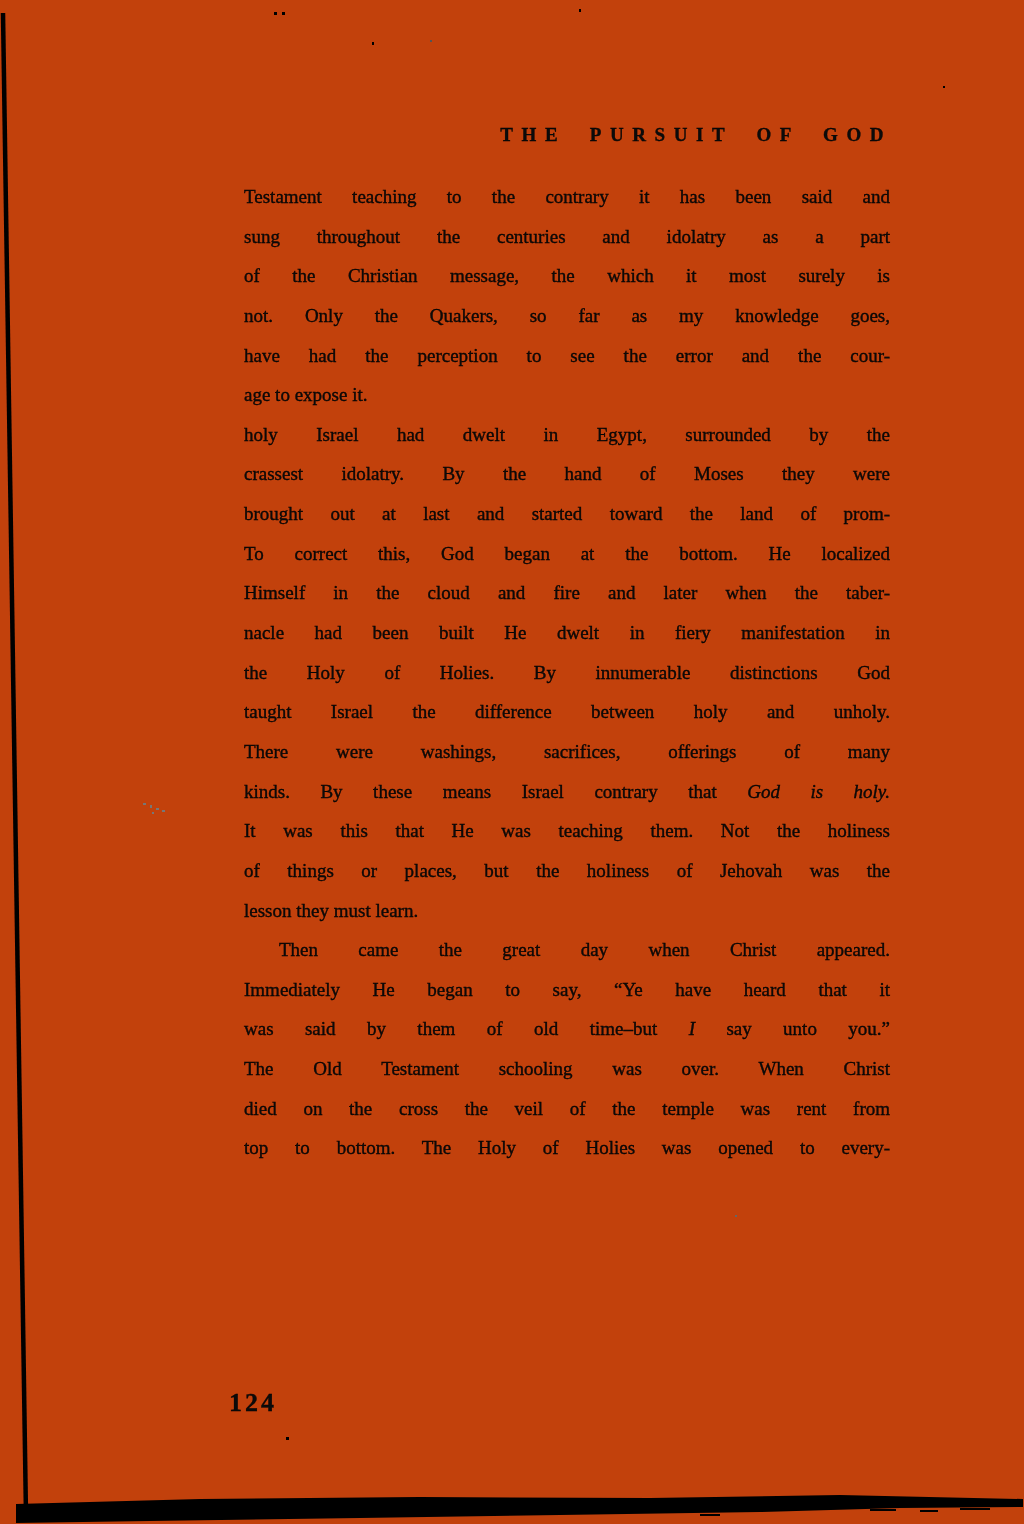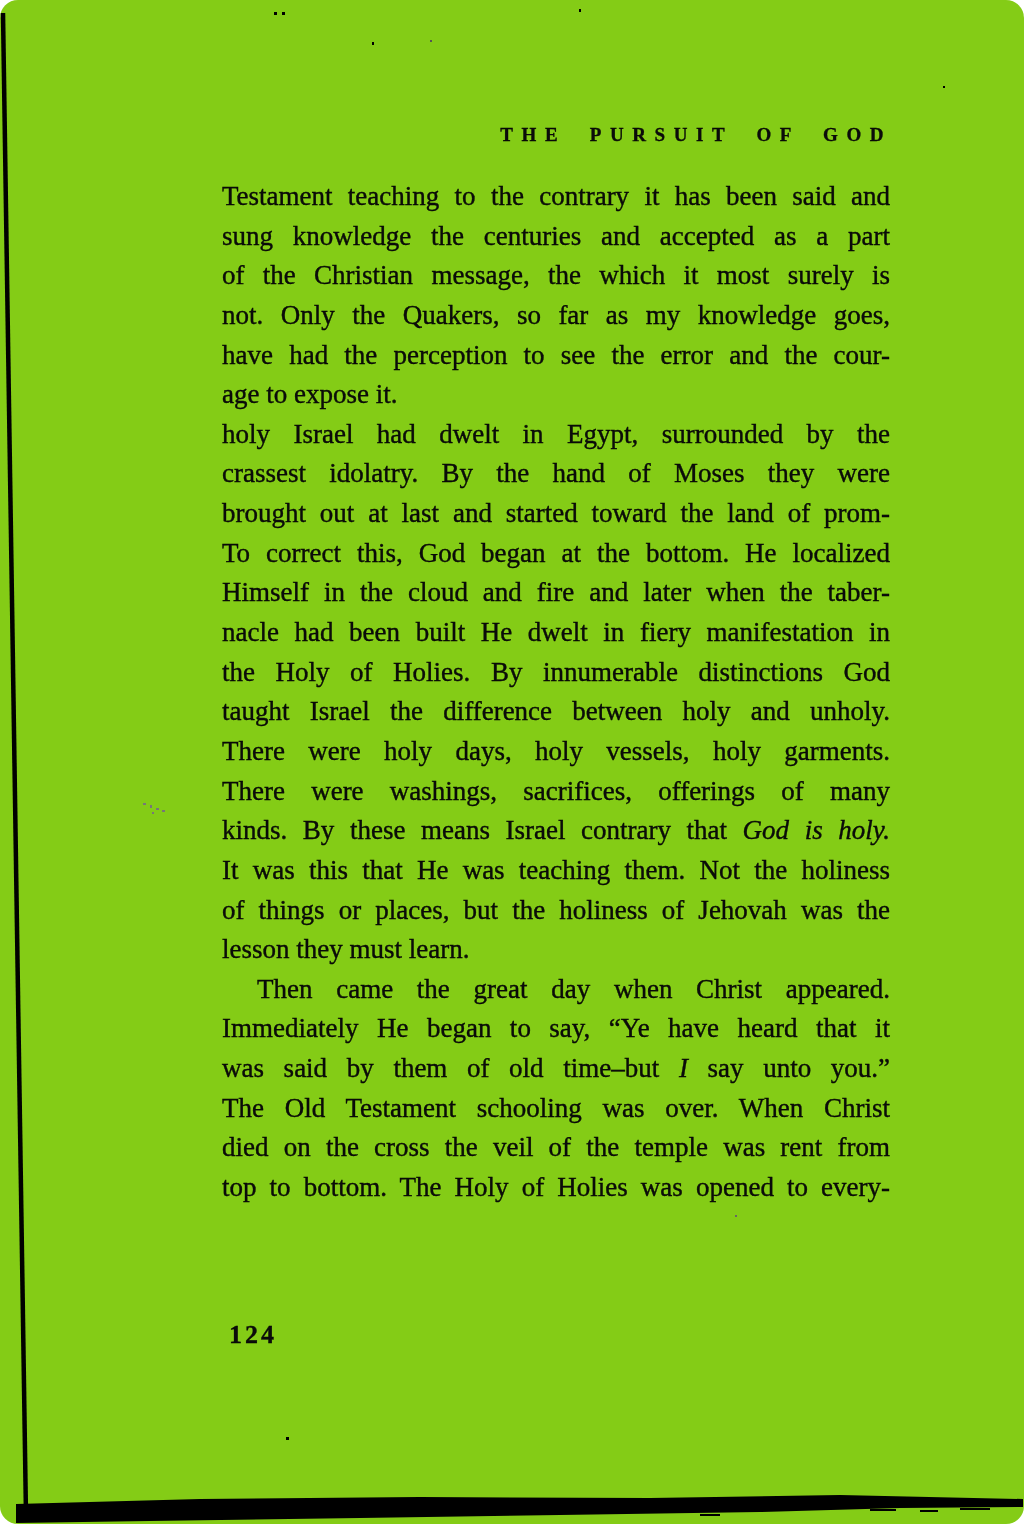--- a/index.html
+++ b/index.html
@@ -6,22 +6,21 @@
   body {
     width: 1024px; height: 1524px;
     background: #ffffff;
     font-family: "Liberation Serif", "DejaVu Serif", serif;
     color: #0b0b0b;
     position: relative;
     overflow: hidden;
   }
   .page {
     position: absolute; inset: 0;
-    background: #84cc16;
-    border-radius: 18px;
+    background: #c2410c;
   }
   
   .running-header {
     position: absolute;
     top: 124px;
     right: 132px;
     font-size: 19px;
     font-weight: bold;
     letter-spacing: 0.45em;
     word-spacing: 0.55em;
@@ -29,39 +28,40 @@
     -webkit-text-stroke: 0.3px #000;
   }
   
   .text-block {
     position: absolute;
     left: 222px;
     top: 177px;
     width: 668px;
   }
   .text-line {
-    font-size: 27px;
+    font-size: 19px;
     line-height: 39.65px;
     height: 39.65px;
     white-space: normal;
     text-align: justify;
     text-align-last: justify;
     -webkit-text-stroke: 0.35px #000;
     overflow: visible;
+    margin-left: 22px;
   }
   .text-line.lastline {
     text-align: left;
     text-align-last: left;
   }
   .text-line .it { font-style: italic; }
   
   .page-number {
     position: absolute;
     left: 229px;
-    top: 1320px;
+    top: 1388px;
     font-size: 26px;
     letter-spacing: 3px;
     font-weight: bold;
     -webkit-text-stroke: 0.3px #000;
   }
   
   .artifacts {
     position: absolute; inset: 0;
     width: 1024px; height: 1524px;
     pointer-events: none;
@@ -98,34 +98,33 @@
       <rect x="156" y="808" width="3" height="2"></rect>
       <rect x="162" y="810" width="3" height="2"></rect>
       <rect x="152" y="812" width="2" height="2"></rect>
     </g>
   </svg>
 
   <div class="running-header">THE PURSUIT OF GOD</div>
 
   <div class="text-block" id="text-block">
       <div class="text-line"><span>Testament teaching to the contrary it has been said and</span></div>
-      <div class="text-line"><span>sung knowledge the centuries and accepted as a part</span></div>
+      <div class="text-line"><span>sung throughout the centuries and idolatry as a part</span></div>
       <div class="text-line"><span>of the Christian message, the which it most surely is</span></div>
       <div class="text-line"><span>not. Only the Quakers, so far as my knowledge goes,</span></div>
       <div class="text-line"><span>have had the perception to see the error and the cour-</span></div>
       <div class="text-line lastline"><span>age to expose it.</span></div>
       <div class="text-line"><span>holy Israel had dwelt in Egypt, surrounded by the</span></div>
       <div class="text-line"><span>crassest idolatry. By the hand of Moses they were</span></div>
       <div class="text-line"><span>brought out at last and started toward the land of prom-</span></div>
       <div class="text-line"><span>To correct this, God began at the bottom. He localized</span></div>
       <div class="text-line"><span>Himself in the cloud and fire and later when the taber-</span></div>
       <div class="text-line"><span>nacle had been built He dwelt in fiery manifestation in</span></div>
       <div class="text-line"><span>the Holy of Holies. By innumerable distinctions God</span></div>
       <div class="text-line"><span>taught Israel the difference between holy and unholy.</span></div>
-      <div class="text-line"><span>There were holy days, holy vessels, holy garments.</span></div>
       <div class="text-line"><span>There were washings, sacrifices, offerings of many</span></div>
       <div class="text-line"><span>kinds. By these means Israel contrary that </span><span class="it">God is holy.</span></div>
       <div class="text-line"><span>It was this that He was teaching them. Not the holiness</span></div>
       <div class="text-line"><span>of things or places, but the holiness of Jehovah was the</span></div>
       <div class="text-line lastline"><span>lesson they must learn.</span></div>
       <div class="text-line" style="text-indent: 35px;"><span>Then came the great day when Christ appeared.</span></div>
       <div class="text-line"><span>Immediately He began to say, “Ye have heard that it</span></div>
       <div class="text-line"><span>was said by them of old time–but </span><span class="it">I</span><span> say unto you.”</span></div>
       <div class="text-line"><span>The Old Testament schooling was over. When Christ</span></div>
       <div class="text-line"><span>died on the cross the veil of the temple was rent from</span></div>

